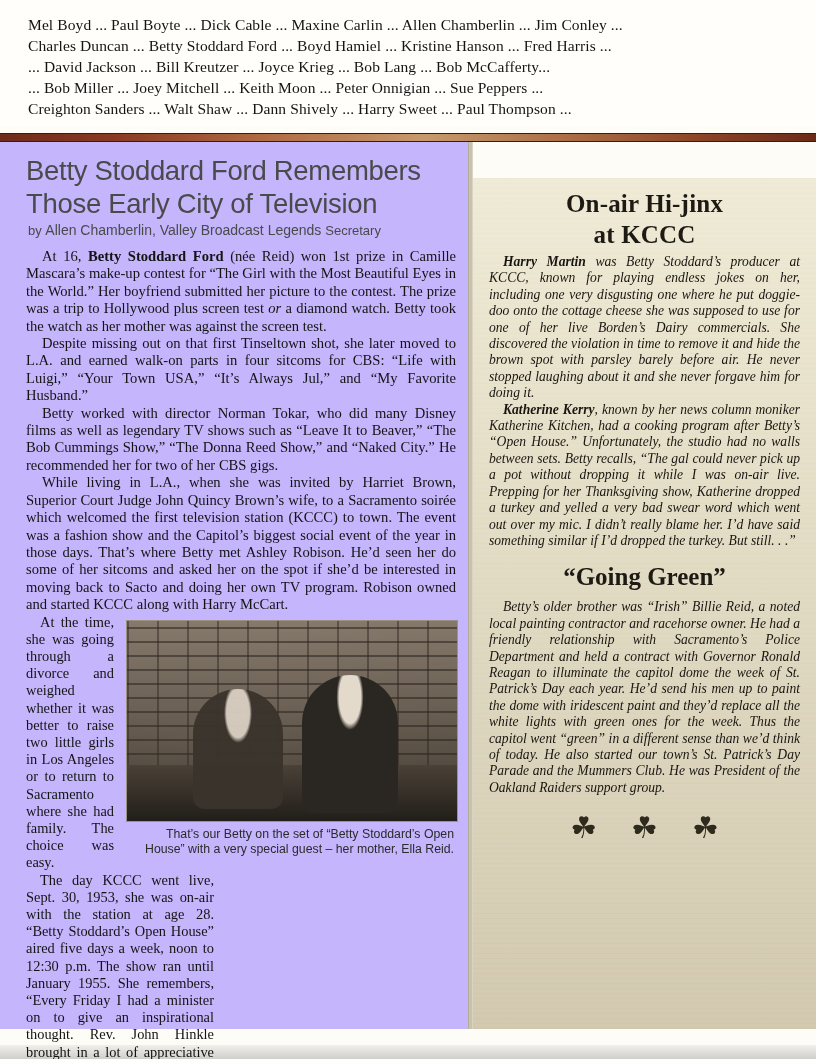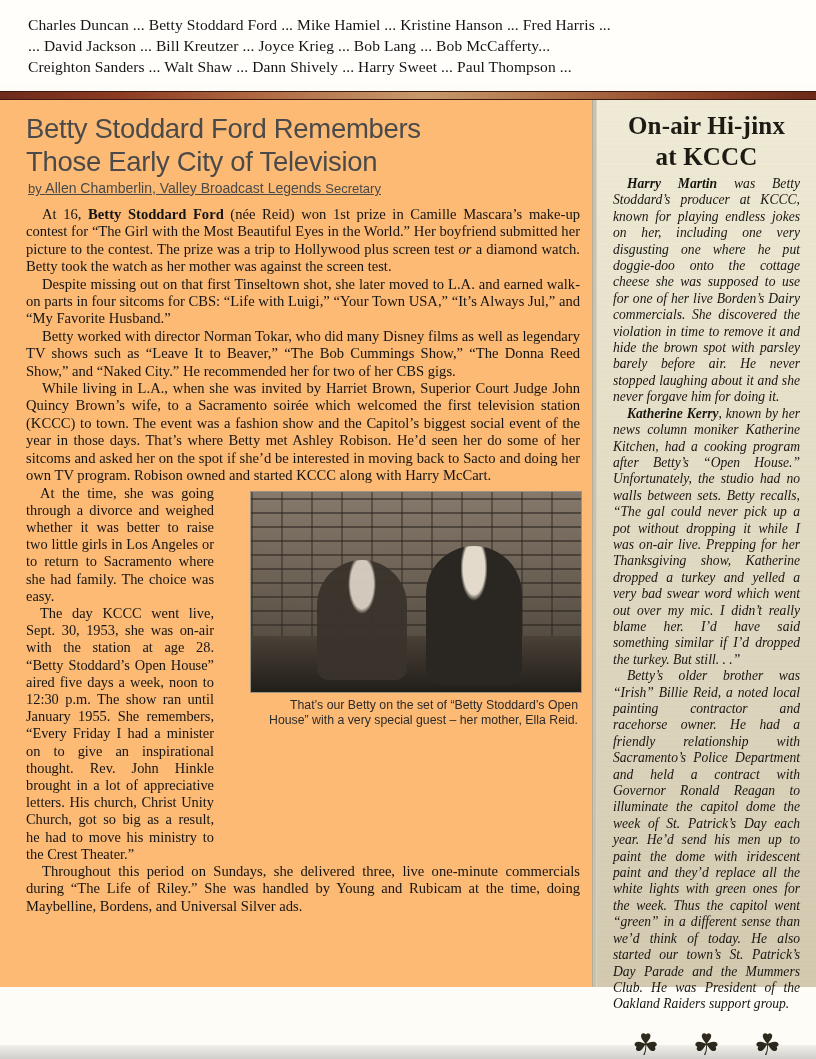--- a/index.html
+++ b/index.html
@@ -38,57 +38,57 @@
     border-top: 1px solid #40180f;
     border-bottom: 1px solid #40180f;
   }
 
   
   #body-area {
     display: flex;
     height: 887px;
   }
   #left-col {
-    width: 592px;
+    width: 468px;
     padding: 8px 12px 0 26px;
     box-sizing: border-box;
-    background: #fdba74;
+    background: #c4b5fd;
   }
   #col-divider {
     width: 3px;
     background: #c9c2ae;
     border-left: 1px solid #b4ac96;
     border-right: 1px solid #d9d3c2;
   }
   #right-col {
     flex: 1;
     background: #ddd6bf;
     background-image:
       linear-gradient(to bottom, rgba(255,252,233,0.55), rgba(197,186,157,0.45)),
       repeating-linear-gradient(0deg, rgba(160,148,116,0.08) 0px, rgba(160,148,116,0.08) 1px, rgba(0,0,0,0) 1px, rgba(0,0,0,0) 5px);
     padding: 10px 16px 13px 16px;
     box-sizing: border-box;
+    margin-top: 36px;
   }
 
   
   #headline {
     font-family: "Liberation Sans", sans-serif;
     font-size: 27.5px;
     line-height: 33px;
     font-weight: 400;
     color: #4a4a4a;
     letter-spacing: -0.3px;
     margin: 4px 0 2px 0;
   }
   #byline {
     font-family: "Liberation Sans", sans-serif;
     font-size: 13px;
     color: #4a4a4a;
     margin: 2px 0 10px 2px;
-    text-decoration: underline;
   }
   #byline .by-strong {
     font-size: 14px;
   }
 
   .story p {
     margin: 0;
     font-size: 14.6px;
     line-height: 17.4px;
     text-align: justify;
@@ -211,22 +211,24 @@
     left: 0; bottom: 0;
     width: 816px;
     height: 14px;
     background: linear-gradient(to bottom, rgba(0,0,0,0.05), rgba(0,0,0,0.18));
   }
 </style>
 </head>
 <body>
 
 <div id="names-block">
-  <div class="name-line">Charles Duncan ... Betty Stoddard Ford ... Mike Hamiel ... Kristine Hanson ...  Fred Harris ...</div>
+  <div class="name-line">Mel Boyd ... Paul Boyte ... Dick Cable ... Maxine Carlin ... Allen Chamberlin ... Jim Conley ...</div>
+  <div class="name-line">Charles Duncan ... Betty Stoddard Ford ... Boyd Hamiel ... Kristine Hanson ...  Fred Harris ...</div>
   <div class="name-line">... David Jackson ...  Bill Kreutzer ...   Joyce Krieg ... Bob Lang ... Bob McCafferty...</div>
+  <div class="name-line">... Bob Miller ... Joey Mitchell ... Keith Moon ...  Peter Onnigian ...  Sue Peppers ...</div>
   <div class="name-line">Creighton Sanders ... Walt Shaw ... Dann Shively ...  Harry Sweet ...  Paul Thompson ...</div>
 </div>
 
 <div id="masthead-rule"></div>
 
 <div id="body-area">
 
   <div id="left-col">
 
     <div id="headline">
@@ -272,20 +274,21 @@
 
   <div id="right-col">
     <div class="r-head">On-air Hi-jinx</div>
     <div class="r-head second-line">at KCCC</div>
 
     <div class="r-body">
       <p><b>Harry Martin</b> was Betty Stoddard’s producer at KCCC, known for playing endless jokes on her, including one very disgusting one where he put doggie-doo onto the cottage cheese she was supposed to use for one of her live Borden’s Dairy commercials. She discovered the violation in time to remove it and hide the brown spot with parsley barely before air. He never stopped laughing about it and she never forgave him for doing it.</p>
       <p><b>Katherine Kerry</b>, known by her news column moniker Katherine Kitchen, had a cooking program after Betty’s “Open House.” Unfortunately, the studio had no walls between sets. Betty recalls, “The gal could never pick up a pot without dropping it while I was on-air live. Prepping for her Thanksgiving show, Katherine dropped a turkey and yelled a very bad swear word which went out over my mic. I didn’t really blame her. I’d have said something similar if I’d dropped the turkey. But still. . .”</p>
     </div>
 
+    <div class="r-head-green">“Going Green”</div>
 
     <div class="r-body">
       <p>Betty’s older brother was “Irish” Billie Reid, a noted local painting contractor and racehorse owner. He had a friendly relationship with Sacramento’s Police Department and held a contract with Governor Ronald Reagan to illuminate the capitol dome the week of St. Patrick’s Day each year. He’d send his men up to paint the dome with iridescent paint and they’d replace all the white lights with green ones for the week. Thus the capitol went “green” in a different sense than we’d think of today. He also started our town’s St. Patrick’s Day Parade and the Mummers Club. He was President of the Oakland Raiders support group.</p>
     </div>
 
     <div id="shamrocks">
       <span>☘</span>
       <span>☘</span>
       <span>☘</span>
     </div>

